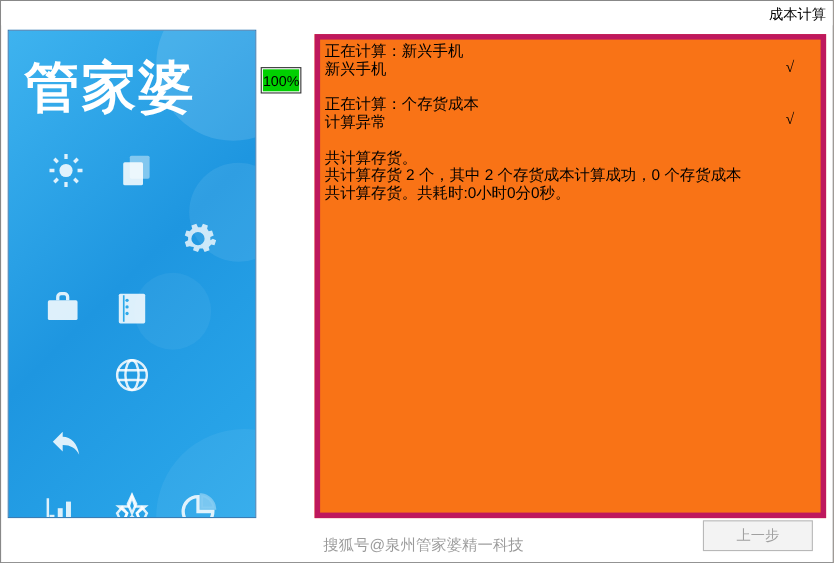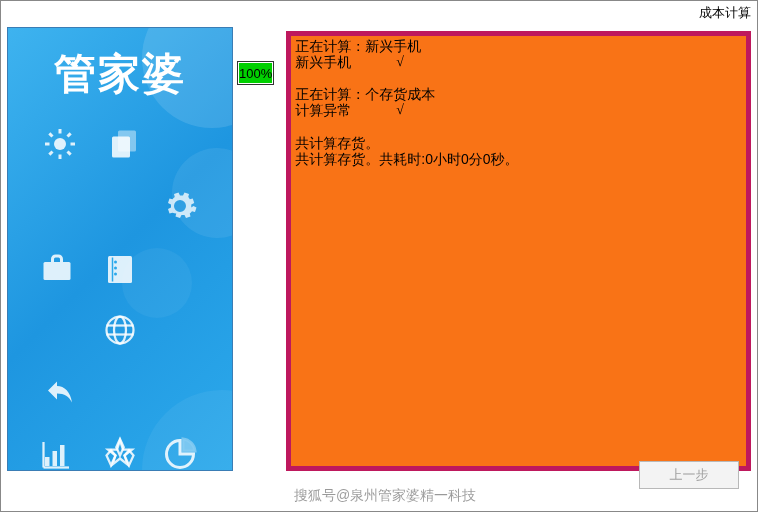--- a/index.html
+++ b/index.html
@@ -37,25 +37,25 @@
 .sidebar-bubbles {
   position: absolute; inset: 0; pointer-events: none;
 }
 .bubble { position: absolute; border-radius: 50%; background: rgba(255,255,255,0.12); }
 .b1 { width: 140px; height: 140px; top: -40px; right: -50px; }
 .b2 { width: 90px; height: 90px; top: 120px; right: -30px; background: rgba(255,255,255,0.08);}
 .b3 { width: 160px; height: 160px; bottom: -80px; right: -70px; background: rgba(255,255,255,0.06);}
 .b4 { width: 70px; height: 70px; top: 220px; right: 40px; background: rgba(255,255,255,0.05);}
 .brand {
   color: #fff;
-  font-size: 42px;
+  font-size: 50px;
   font-weight: bold;
   font-family: "SimHei","Microsoft YaHei",sans-serif;
-  text-align: center;
-  padding: 18px 0 14px;
+  text-align: left;
+  padding: 18px 14px 14px;
   position: relative; z-index: 2;
   letter-spacing: 2px;
 }
 .icon-grid {
   position: relative; z-index: 2;
   display: grid;
   grid-template-columns: repeat(3, 1fr);
   justify-items: center;
   align-items: center;
   row-gap: 26px;
@@ -94,25 +94,25 @@
   padding: 2px 4px;
   font-size: 14px;
   color: #000;
   overflow: hidden;
   margin-top: 4px;
   margin-bottom: 2px;
   line-height: 1.15;
   position: relative;
 }
 .log-line { white-space: pre; }
-.log-row { display: flex; justify-content: flex-start; gap: 45px; }
+.log-row { display: flex; justify-content: space-between; gap: 45px; }
 .check { font-style: italic; padding-right: 20px; font-family: serif;}
 .button-row {
   position: absolute;
-  bottom: 22px;
+  bottom: 10px;
   right: 18px;
   display: flex;
   gap: 28px;
 }
 .btn {
   width: 100px;
   height: 28px;
   border: 1px solid #888;
   background: linear-gradient(#fdfdfd,#e5e5e5);
   font-size: 13px;
@@ -248,20 +248,21 @@
           <span class="check">√</span>
         </div>
         <div class="log-line">&nbsp;</div>
         <div class="log-line">正在计算：个存货成本</div>
         <div class="log-row">
           <span>计算异常</span>
           <span class="check">√</span>
         </div>
         <div class="log-line">&nbsp;</div>
         <div class="log-line">共计算存货。</div>
+        <div class="log-line">共计算存货 2 个，其中 2 个存货成本计算成功，0 个存货成本</div>
         <div class="log-line">共计算存货。共耗时:0小时0分0秒。</div>
       </div>
   </div>
 </div>
 
 <div class="button-row">
   <div class="btn disabled">上一步</div>
 </div>
 
 <div class="watermark">搜狐号@泉州管家婆精一科技</div>

